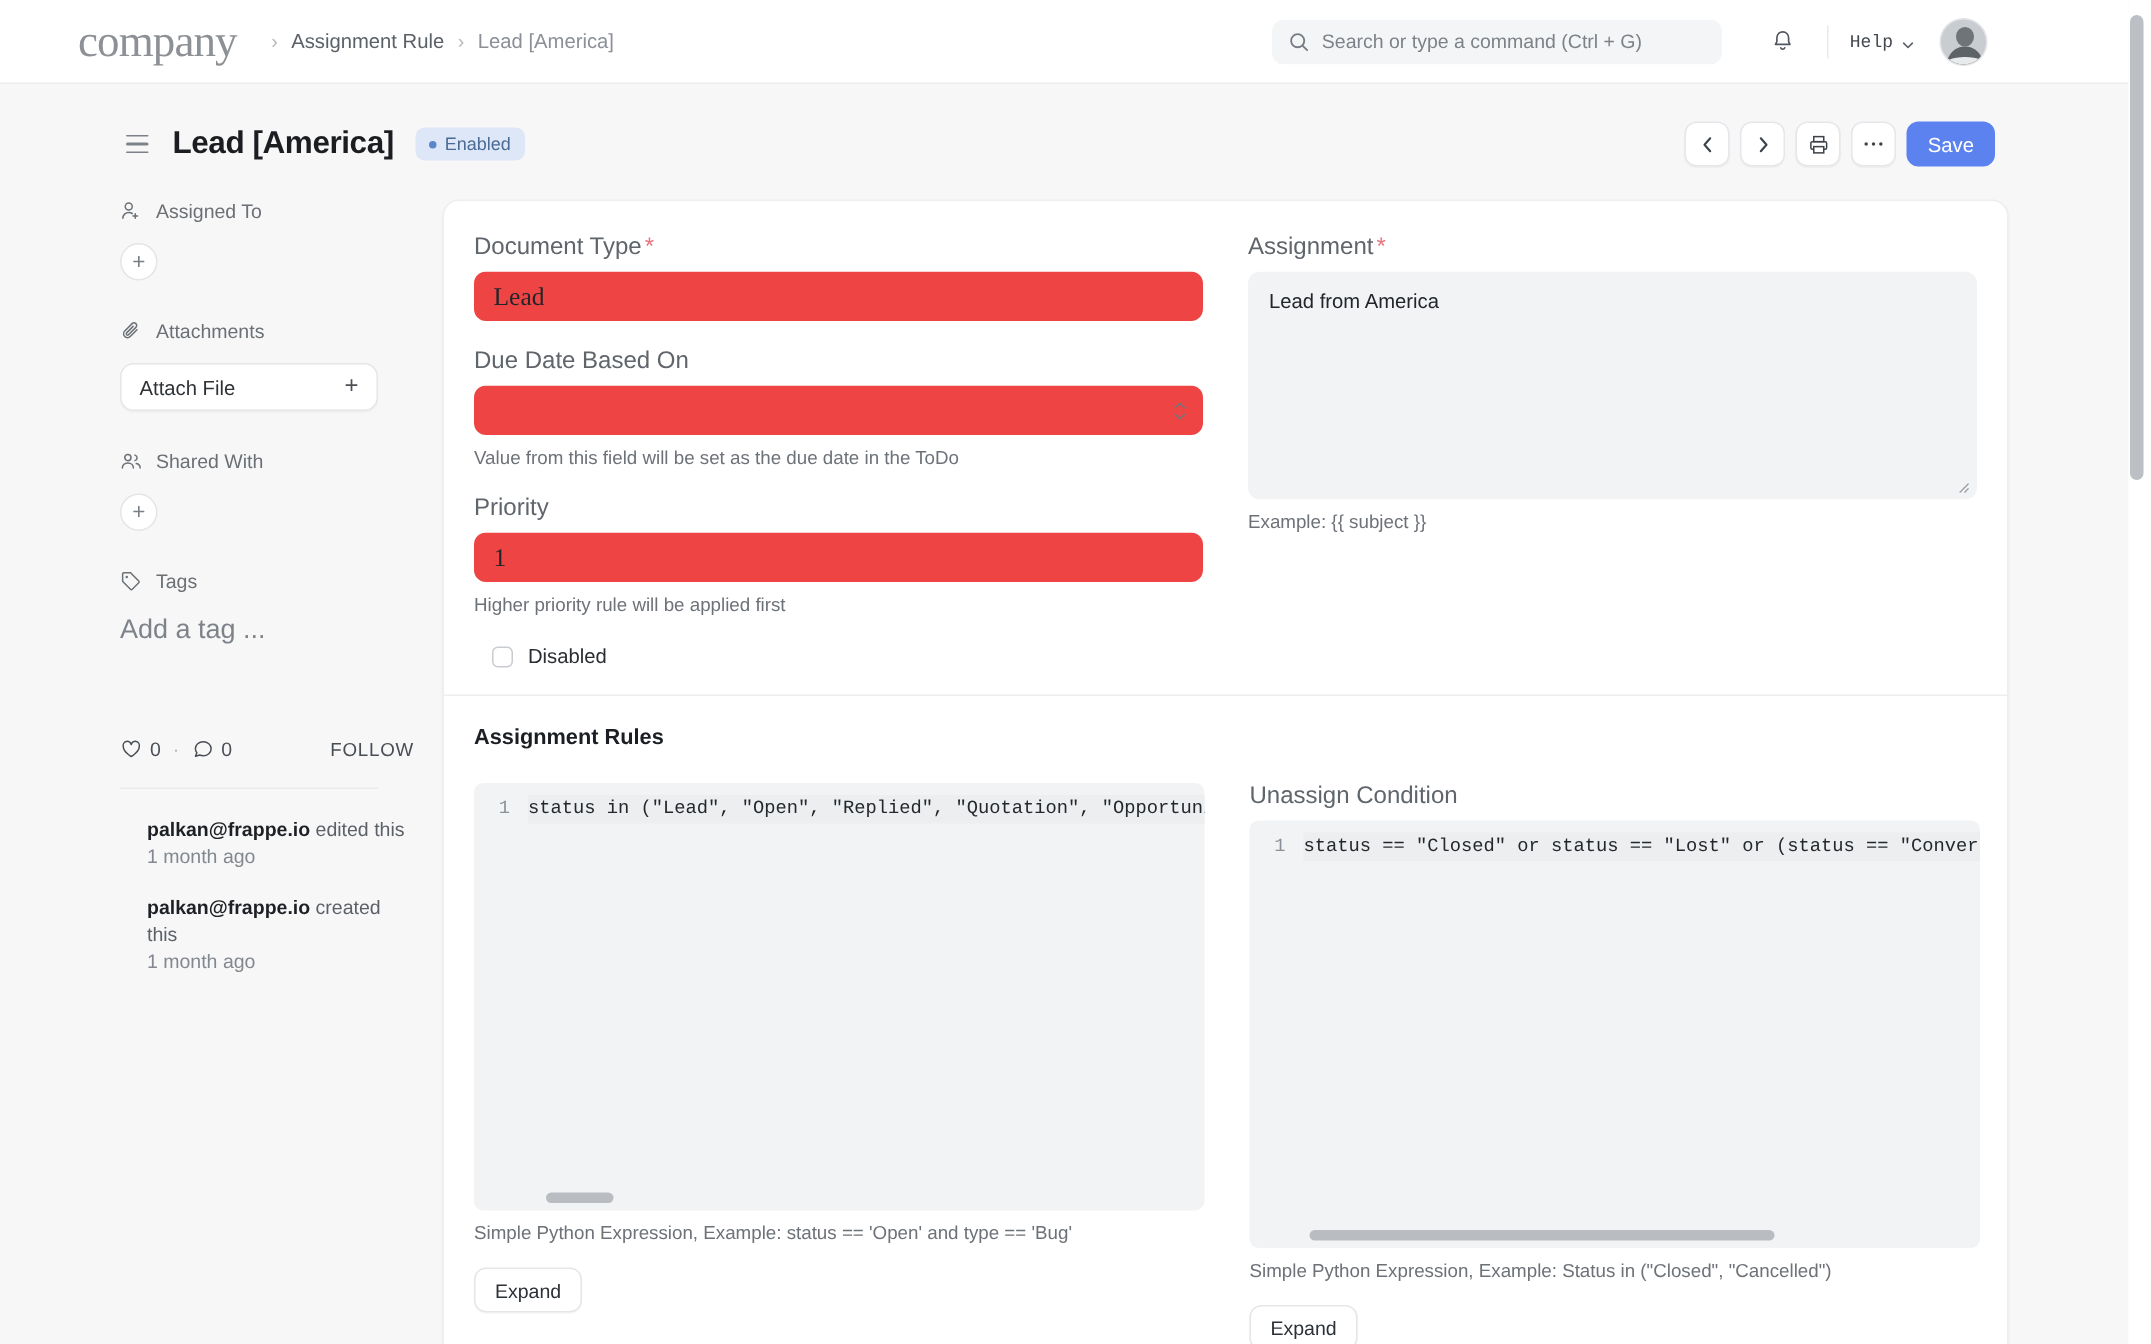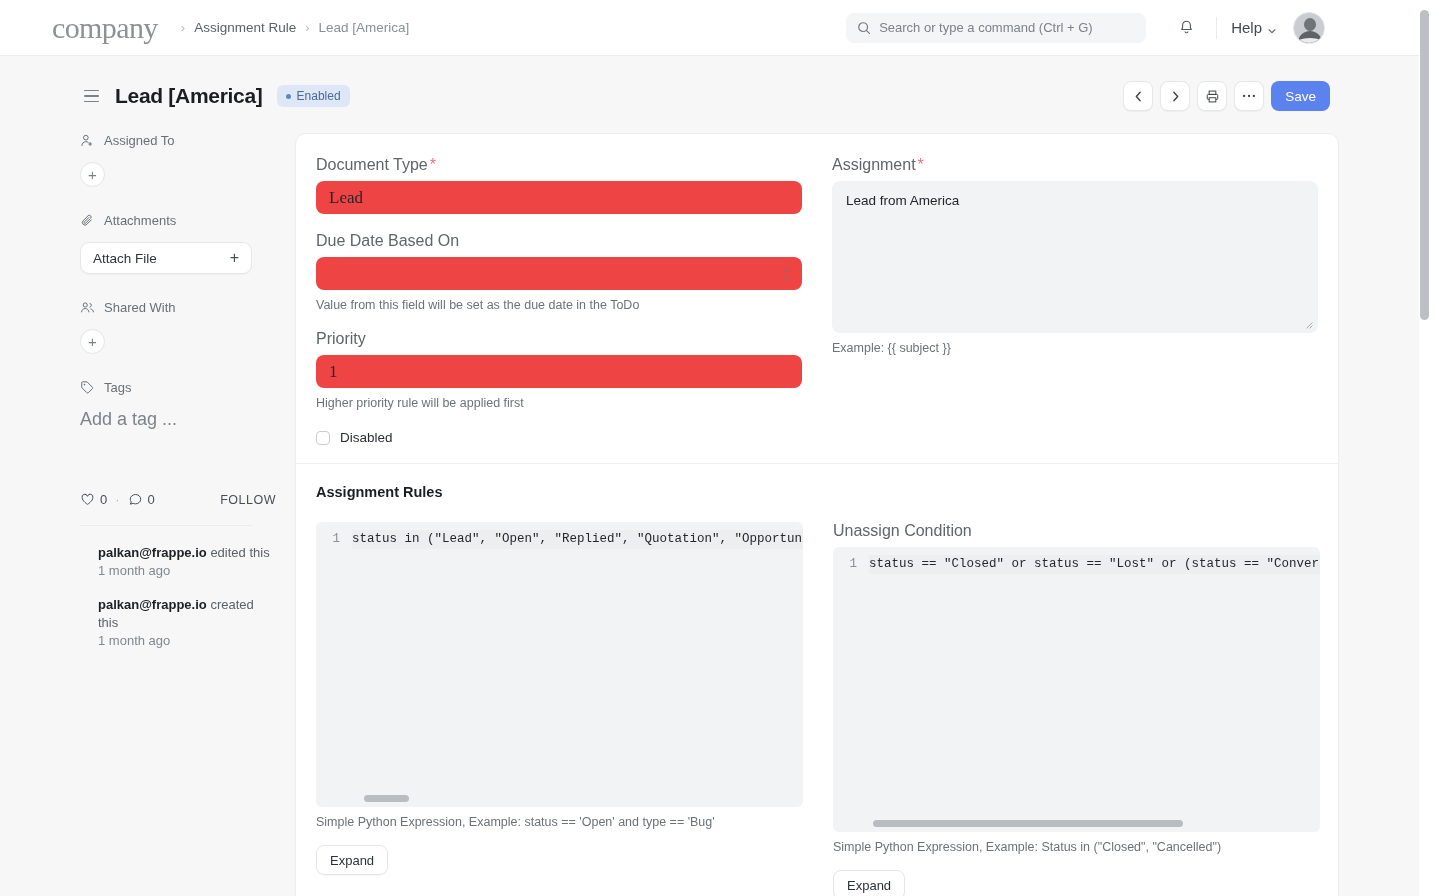--- a/index.html
+++ b/index.html
@@ -36,21 +36,21 @@
     width: 300px; height: 30px; background: #f4f5f6; border-radius: 8px;
     display: flex; align-items: center; padding: 0 10px; border: 1px solid transparent;
   }
   .searchbox .ph { font-size: 13px; color: #7c8288; margin-left: 8px; }
   .icon-btn {
     width: 32px; height: 32px; display: flex; align-items: center; justify-content: center;
     border-radius: 7px; cursor: pointer; background: transparent; border: none;
   }
   .bell-wrap { margin-left: 24px; }
   .divider-v { width: 1px; height: 22px; background: #e8eaed; margin: 0 14px; }
-  .help { display: flex; align-items: flex-end; font-size: 15px; color: #44494f; cursor: pointer; }
+  .help { display: flex; align-items: flex-end; font-size: 12px; color: #44494f; cursor: pointer; font-family: Liberation Mono, monospace; }
   .help .chev { margin-left: 5px; }
   .avatar {
     width: 32px; height: 32px; border-radius: 50%; margin-left: 16px;
     background: #c9ccd0; overflow: hidden; position: relative; cursor: pointer;
     border: 1px solid #e2e4e7;
   }
   .avatar .head {
     position: absolute; width: 12px; height: 13px; border-radius: 50%;
     background: #6f7479; left: 10px; top: 5px;
   }
@@ -153,21 +153,21 @@
   .gap { height: 18px; }
   .ta {
     width: 100%; height: 152px; background: #f2f3f5; border-radius: 8px;
     padding: 11px 13px; font-size: 13.5px; color: #22262b; position: relative;
     border: 1px solid transparent;
   }
   .ta .grip {
     position: absolute; right: 3px; bottom: 2px; width: 10px; height: 10px;
     color: #9aa0a6; font-size: 9px; line-height: 10px;
   }
-  .cb-row { display: flex; align-items: flex-end; margin-top: 20px; }
+  .cb-row { display: flex; align-items: flex-end; margin-top: 20px; margin-left: 12px; }
   .cb {
     width: 14px; height: 14px; border: 1px solid #c8ccd1; border-radius: 4px;
     background: #fff; cursor: pointer;
   }
   .cb-label { margin-left: 10px; font-size: 13.5px; color: #2a2e33; }
 
   .divider-h { height: 1px; background: #eceef0; width: 100%; }
 
   .sec2 { padding: 20px 20px 24px 20px; }
   .sec-title { font-size: 14.5px; font-weight: 700; color: #1b1e22; margin-bottom: 22px; }

